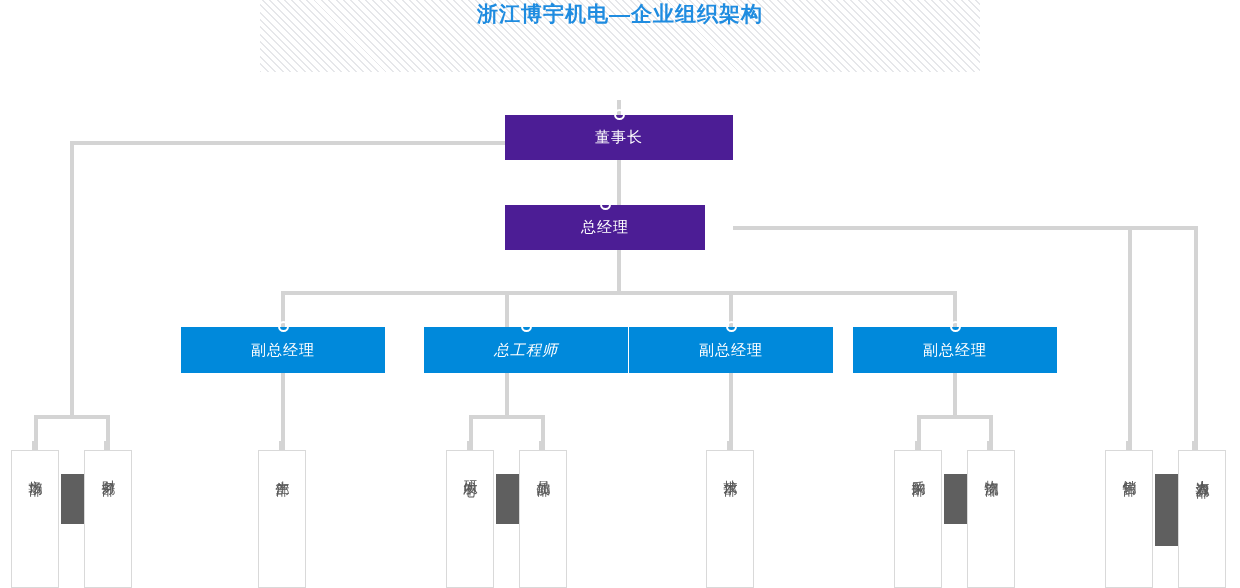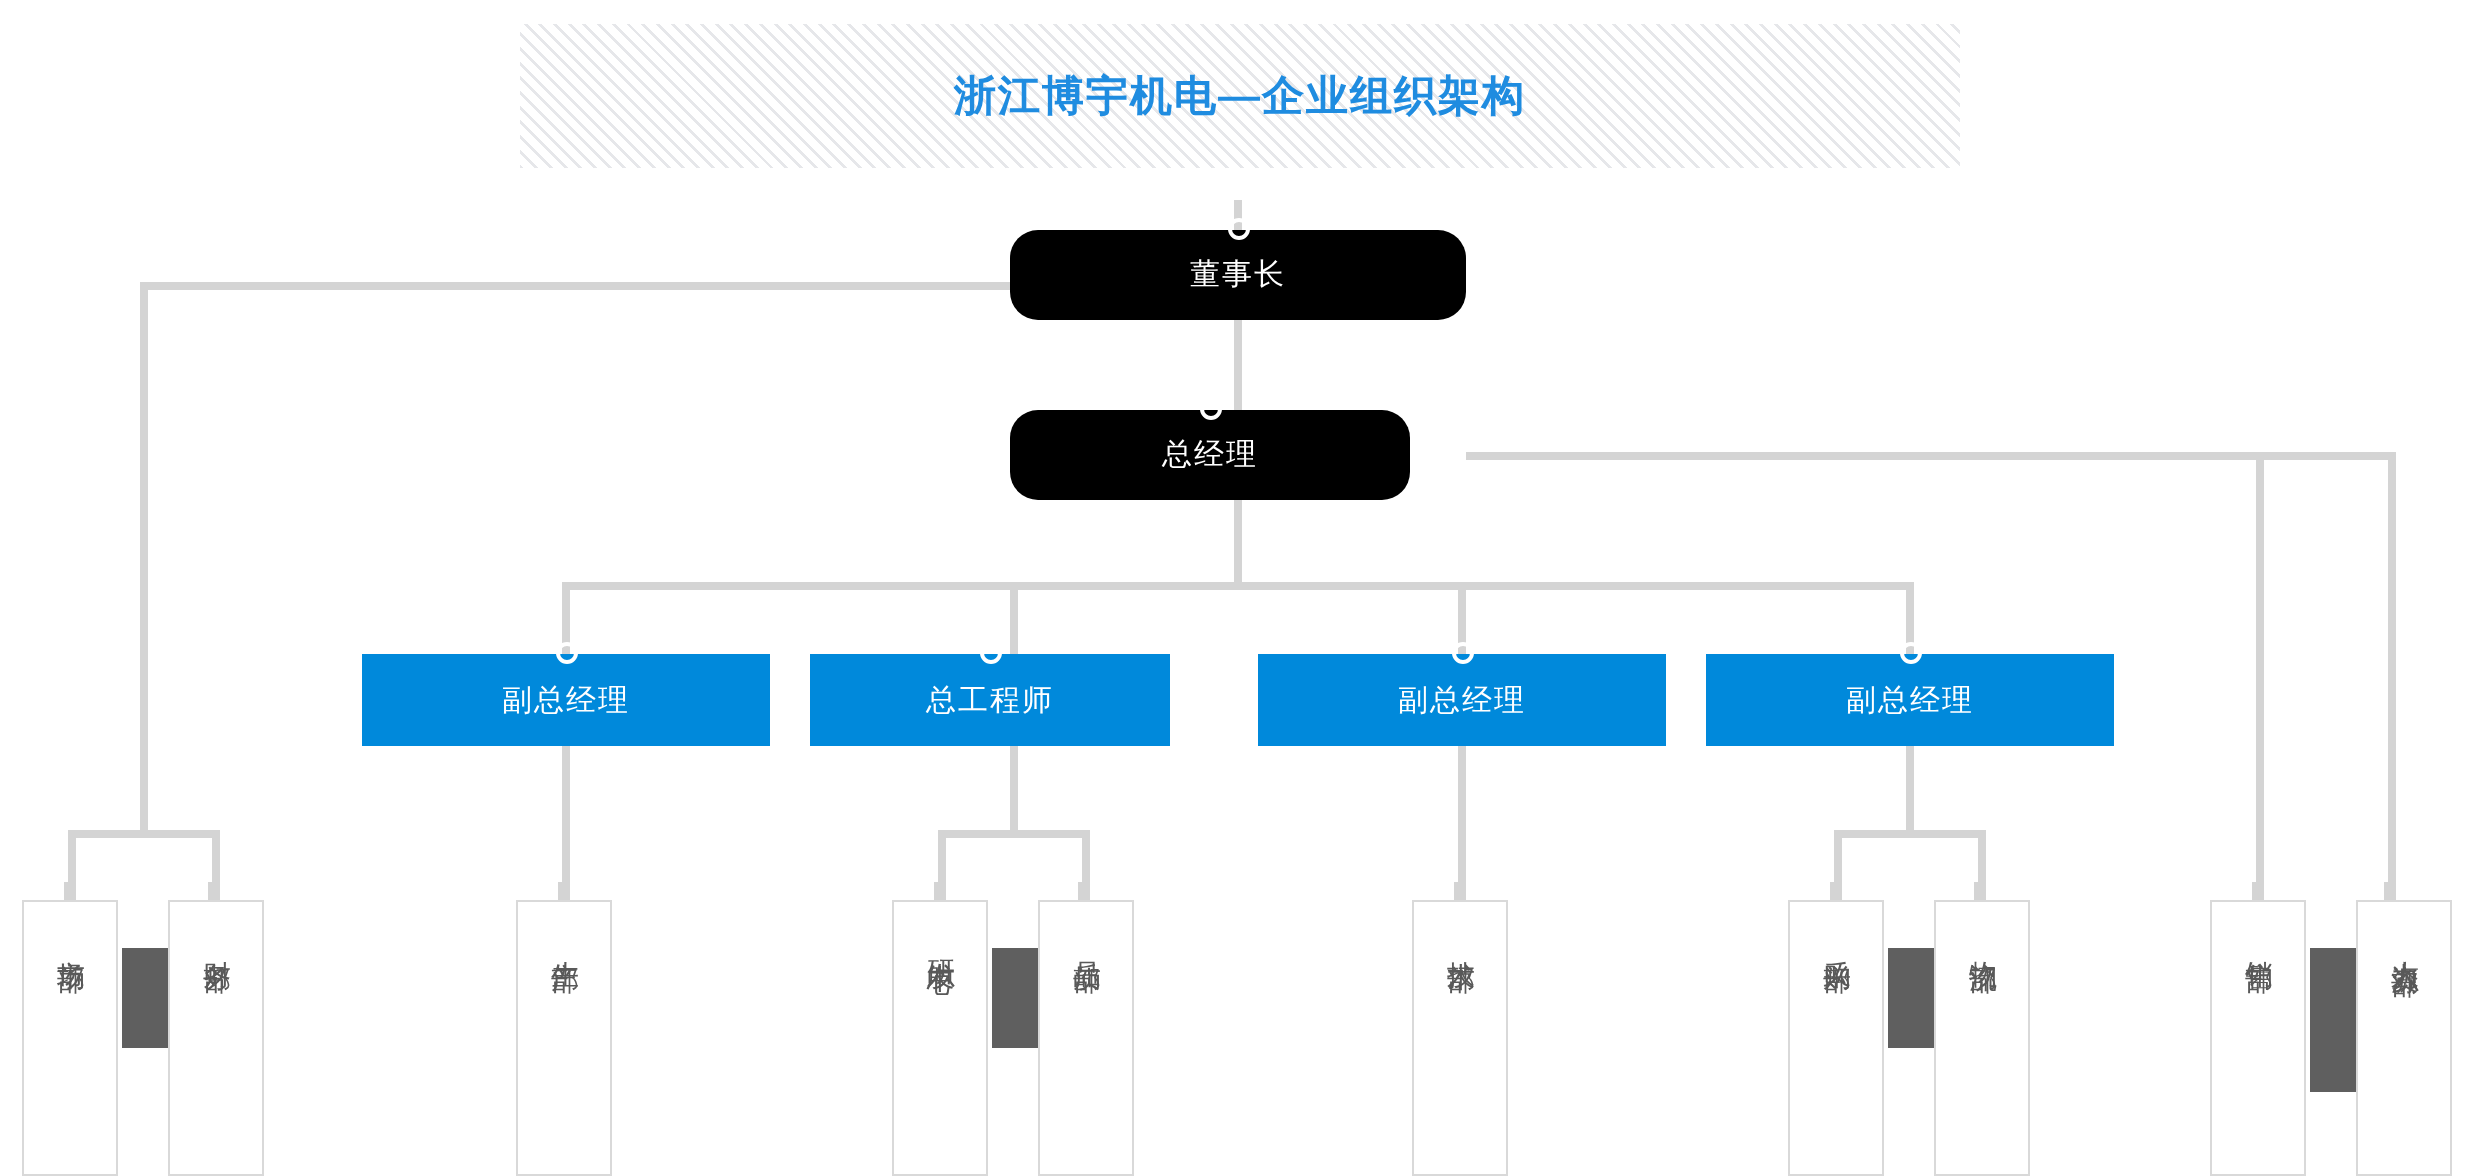--- a/index.html
+++ b/index.html
@@ -12,29 +12,29 @@
   }
   #stage {
     position: relative;
     width: 1240px; height: 588px;
     background: #ffffff;
   }
 
   
   .title-banner {
     position: absolute;
-    left: 260px; top: 12px;
+    left: 260px; top: 0px;
     width: 720px; height: 72px;
     background-color: #fdfdfd;
     background-image: repeating-linear-gradient(
         45deg,
         #e6e7ea 0px, #e6e7ea 1.4px,
         #ffffff 1.4px, #ffffff 5.2px);
     display: flex;
-    align-items: center;
+    align-items: flex-start;
     justify-content: center;
   }
   .title-text {
     font-size: 21px;
     font-weight: bold;
     color: #1f8ce0;
     letter-spacing: 1px;
     white-space: nowrap;
   }
 
@@ -47,21 +47,21 @@
   .node {
     position: absolute;
     display: flex;
     align-items: center;
     justify-content: center;
     color: #ffffff;
     font-size: 15px;
     letter-spacing: 1px;
     white-space: nowrap;
   }
-  .node-exec { background: #000000; height: 45px; border-radius: 14px; }
+  .node-exec { background: #4c1d95; height: 45px; }
   .node-vp   { background: #0089db; height: 46px; }
 
   
   .port {
     position: absolute;
     width: 11px; height: 11px;
     border-radius: 50%;
     background: transparent;
     border: 2.5px solid #ffffff;
   }
@@ -155,21 +155,21 @@
   <div class="node node-exec" style="left:505px; top:205px; width:200px;">
     <span>总经理</span>
     <div class="port port-on-orange" style="left:50%; top:-6px; margin-left:-5.5px;"></div>
   </div>
 
   <div class="node node-vp" style="left:181px; top:327px; width:204px;">
     <span>副总经理</span>
     <div class="port port-on-blue" style="left:50%; top:-6px; margin-left:-5.5px;"></div>
   </div>
 
-  <div class="node node-vp" style="left:405px; top:327px; width:180px;">
+  <div class="node node-vp" style="left:424px; top:327px; width:204px;font-style:italic;">
     <span>总工程师</span>
     <div class="port port-on-blue" style="left:50%; top:-6px; margin-left:-5.5px;"></div>
   </div>
 
   <div class="node node-vp" style="left:629px; top:327px; width:204px;">
     <span>副总经理</span>
     <div class="port port-on-blue" style="left:50%; top:-6px; margin-left:-5.5px;"></div>
   </div>
 
   <div class="node node-vp" style="left:853px; top:327px; width:204px;">

